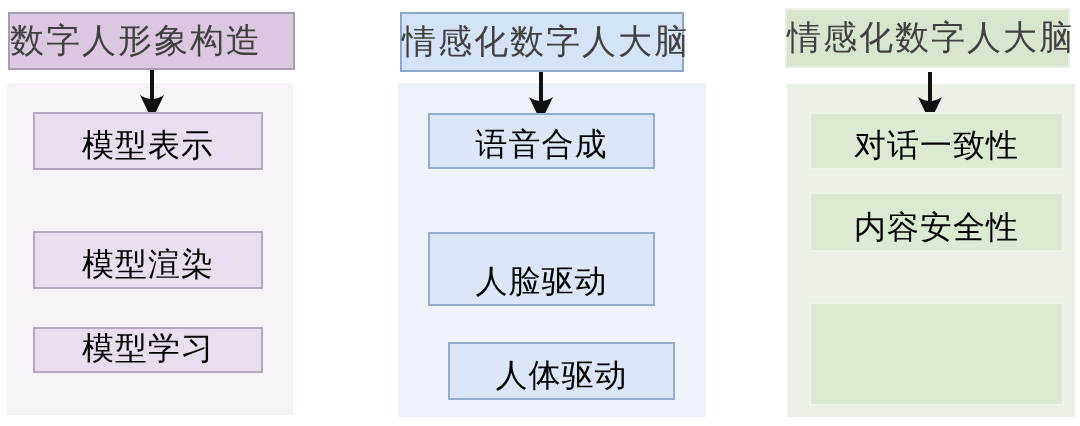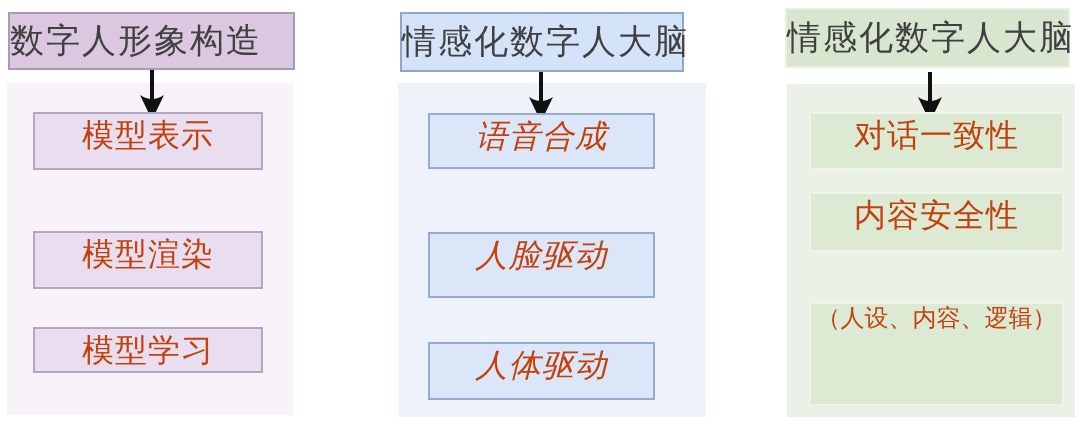--- a/index.html
+++ b/index.html
@@ -4,38 +4,38 @@
 <style>
   html,body{margin:0;padding:0;background:#ffffff;}
   body{width:1080px;height:426px;font-family:"DejaVu Serif","Liberation Serif",serif;}
   .stage{position:relative;width:1080px;height:426px;background:#fff;overflow:hidden;}
   .panel,.hdr,.box{position:absolute;box-sizing:border-box;}
   .panel{background:var(--panel-fill);}
   .hdr{background:var(--header-fill);border:2px solid var(--header-border);
        display:flex;align-items:center;
        font-size:34px;letter-spacing:2px;color:#404040;white-space:nowrap;}
   .box{background:var(--box-fill);border:2px solid var(--box-border);
-       display:flex;flex-direction:column;align-items:center;justify-content:flex-start;
-       font-size:32px;letter-spacing:1px;color:#c2410c;white-space:nowrap;}
+       display:flex;flex-direction:column;align-items:center;justify-content:flex-end;
+       font-size:32px;letter-spacing:1px;color:#000000;white-space:nowrap;}
   .box .sub{font-size:24px;letter-spacing:0;line-height:1.2;}
   .arrow{position:absolute;width:30px;height:50px;}
 
   
   .c1 .panel{left:7px;top:83px;width:286px;height:332px;}
   .c1 .hdr{left:8px;top:12px;width:287px;height:58px;}
   .c1 .arrow{left:137px;top:70px;}
   .c1 .box{left:33px;width:230px;height:58px;}
   .c1 .b1{top:112px;} .c1 .b2{top:231px;} .c1 .b3{top:327px;height:46px;}
 
   
   .c2 .panel{left:398px;top:83px;width:308px;height:334px;}
   .c2 .hdr{left:400px;top:12px;width:284px;height:60px;}
   .c2 .arrow{left:526px;top:72px;}
-  .c2 .box{left:428px;width:227px;height:56px;font-style:italic;}
-  .c2 .b1{top:113px;} .c2 .b2{top:232px;height:66px;} .c2 .b3{top:342px;height:58px;}
+  .c2 .box{left:428px;width:227px;height:56px;}
+  .c2 .b1{top:113px;} .c2 .b2{top:232px;height:74px;} .c2 .b3{top:342px;height:58px;margin-left:20px;}
 
   
   .c3 .panel{left:787px;top:84px;width:288px;height:333px;}
   .c3 .hdr{left:785px;top:8px;width:285px;height:60px;}
   .c3 .arrow{left:915px;top:72px;}
   .c3 .box{left:809px;width:255px;height:58px;}
   .c3 .b1{top:112px;} .c3 .b2{top:192px;height:60px;} .c3 .b3{top:302px;height:104px;font-size:31px;}
 </style>
 </head>
 <body>
@@ -91,17 +91,16 @@
       <line x1="15" y1="0" x2="15" y2="33" stroke-width="4" stroke="#111111"></line>
       <path d="M15 50 L3 25 Q15 33 27 25 Z" fill="#111111"></path>
     </svg>
     <div class="box b1">
       <span>对话一致性</span>
     </div>
     <div class="box b2">
       <span>内容安全性</span>
     </div>
     <div class="box b3">
-      <span class="sub">（人设、内容、逻辑）</span>
     </div>
   </div>
 
 </div>
 
 </body></html>

